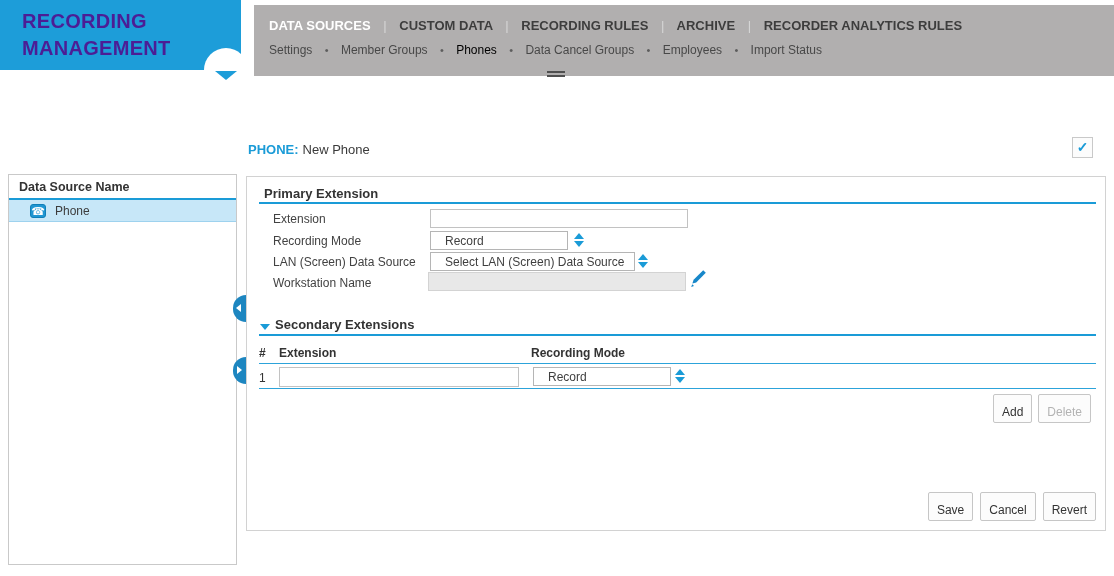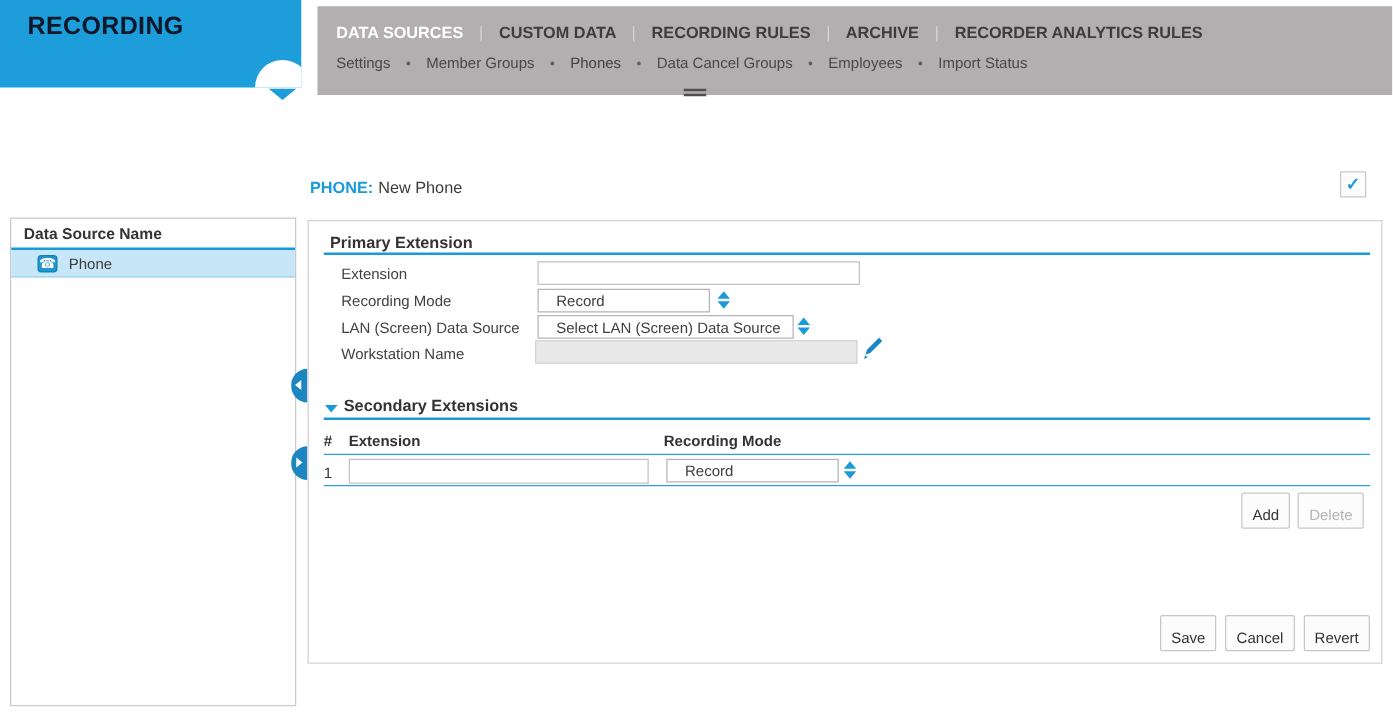--- a/index.html
+++ b/index.html
@@ -2,32 +2,32 @@
 <html><head>
 <meta charset="utf-8">
 <style>
   * { margin:0; padding:0; box-sizing:border-box; }
   html,body { background:#fff; }
   body { font-family:"Liberation Sans", sans-serif; }
   #root { position:relative; width:1114px; height:576px; background:#fff; overflow:hidden; }
 
   
   .hdr-blue { position:absolute; left:0; top:0; width:241px; height:70px; background:#1d9dd9; overflow:hidden; }
-  .hdr-title { position:absolute; left:22px; top:8px; color:#0f172a; font-size:20px; font-weight:600; line-height:27px; letter-spacing:.3px; }
+  .hdr-title { position:absolute; left:22px; top:8px; color:#4c1d95; font-size:20px; font-weight:600; line-height:27px; letter-spacing:.3px; }
   .hdr-notch { position:absolute; left:204px; top:48px; width:44px; height:44px; background:#fff; border-radius:50%; }
   .hdr-caret { position:absolute; left:215px; top:71px; width:0; height:0;
                border-left:11px solid transparent; border-right:11px solid transparent; border-top:9px solid #1d9dd9; }
 
   .navbar { position:absolute; left:254px; top:5px; width:860px; height:71px; background:#b1afaf; }
   .nav-tabs { position:absolute; left:15px; top:13px; white-space:nowrap; font-size:13px; font-weight:bold; color:#3d3d3d; }
   .nav-tab { cursor:default; }
   .nav-tab.active { color:#fff; }
   .tab-sep { color:#d6d6d6; font-weight:normal; margin:0 9px; }
   .nav-subtabs { position:absolute; left:15px; top:38px; white-space:nowrap; font-size:12px; color:#484848; }
-  .nav-subtab.active { color:#404040; }
+  .nav-subtab.active { color:#000000; }
   .sub-sep { color:#5d5d5d; margin:0 9px; font-size:11px; }
 
   .grip { position:absolute; left:547px; top:71px; width:18px; }
   .grip .bar { height:2px; background:#4f4f4f; margin-bottom:2px; }
 
   
   .page-title { position:absolute; left:248px; top:142px; font-size:13px; }
   .page-title .prefix { color:#1a9bd7; font-weight:bold; }
   .page-title .name { color:#3a3a3a; margin-left:4px; }
   .confirm-btn { position:absolute; left:1072px; top:137px; width:21px; height:21px; background:#fcfcfc;
@@ -102,20 +102,21 @@
   .footer-actions { position:absolute; right:9px; bottom:9px; display:flex; gap:7px; }
 </style>
 </head>
 <body>
 
 <div id="root">
 
   <div class="hdr-blue">
     <div class="hdr-title">
       <div>RECORDING</div>
+      <div>MANAGEMENT</div>
     </div>
     <div class="hdr-notch"></div>
   </div>
   <div class="hdr-caret"></div>
 
   <div class="navbar">
     <div class="nav-tabs">
       <span class="nav-tab active">DATA SOURCES</span>
       <span class="tab-sep">|</span>
       <span class="nav-tab">CUSTOM DATA</span>

